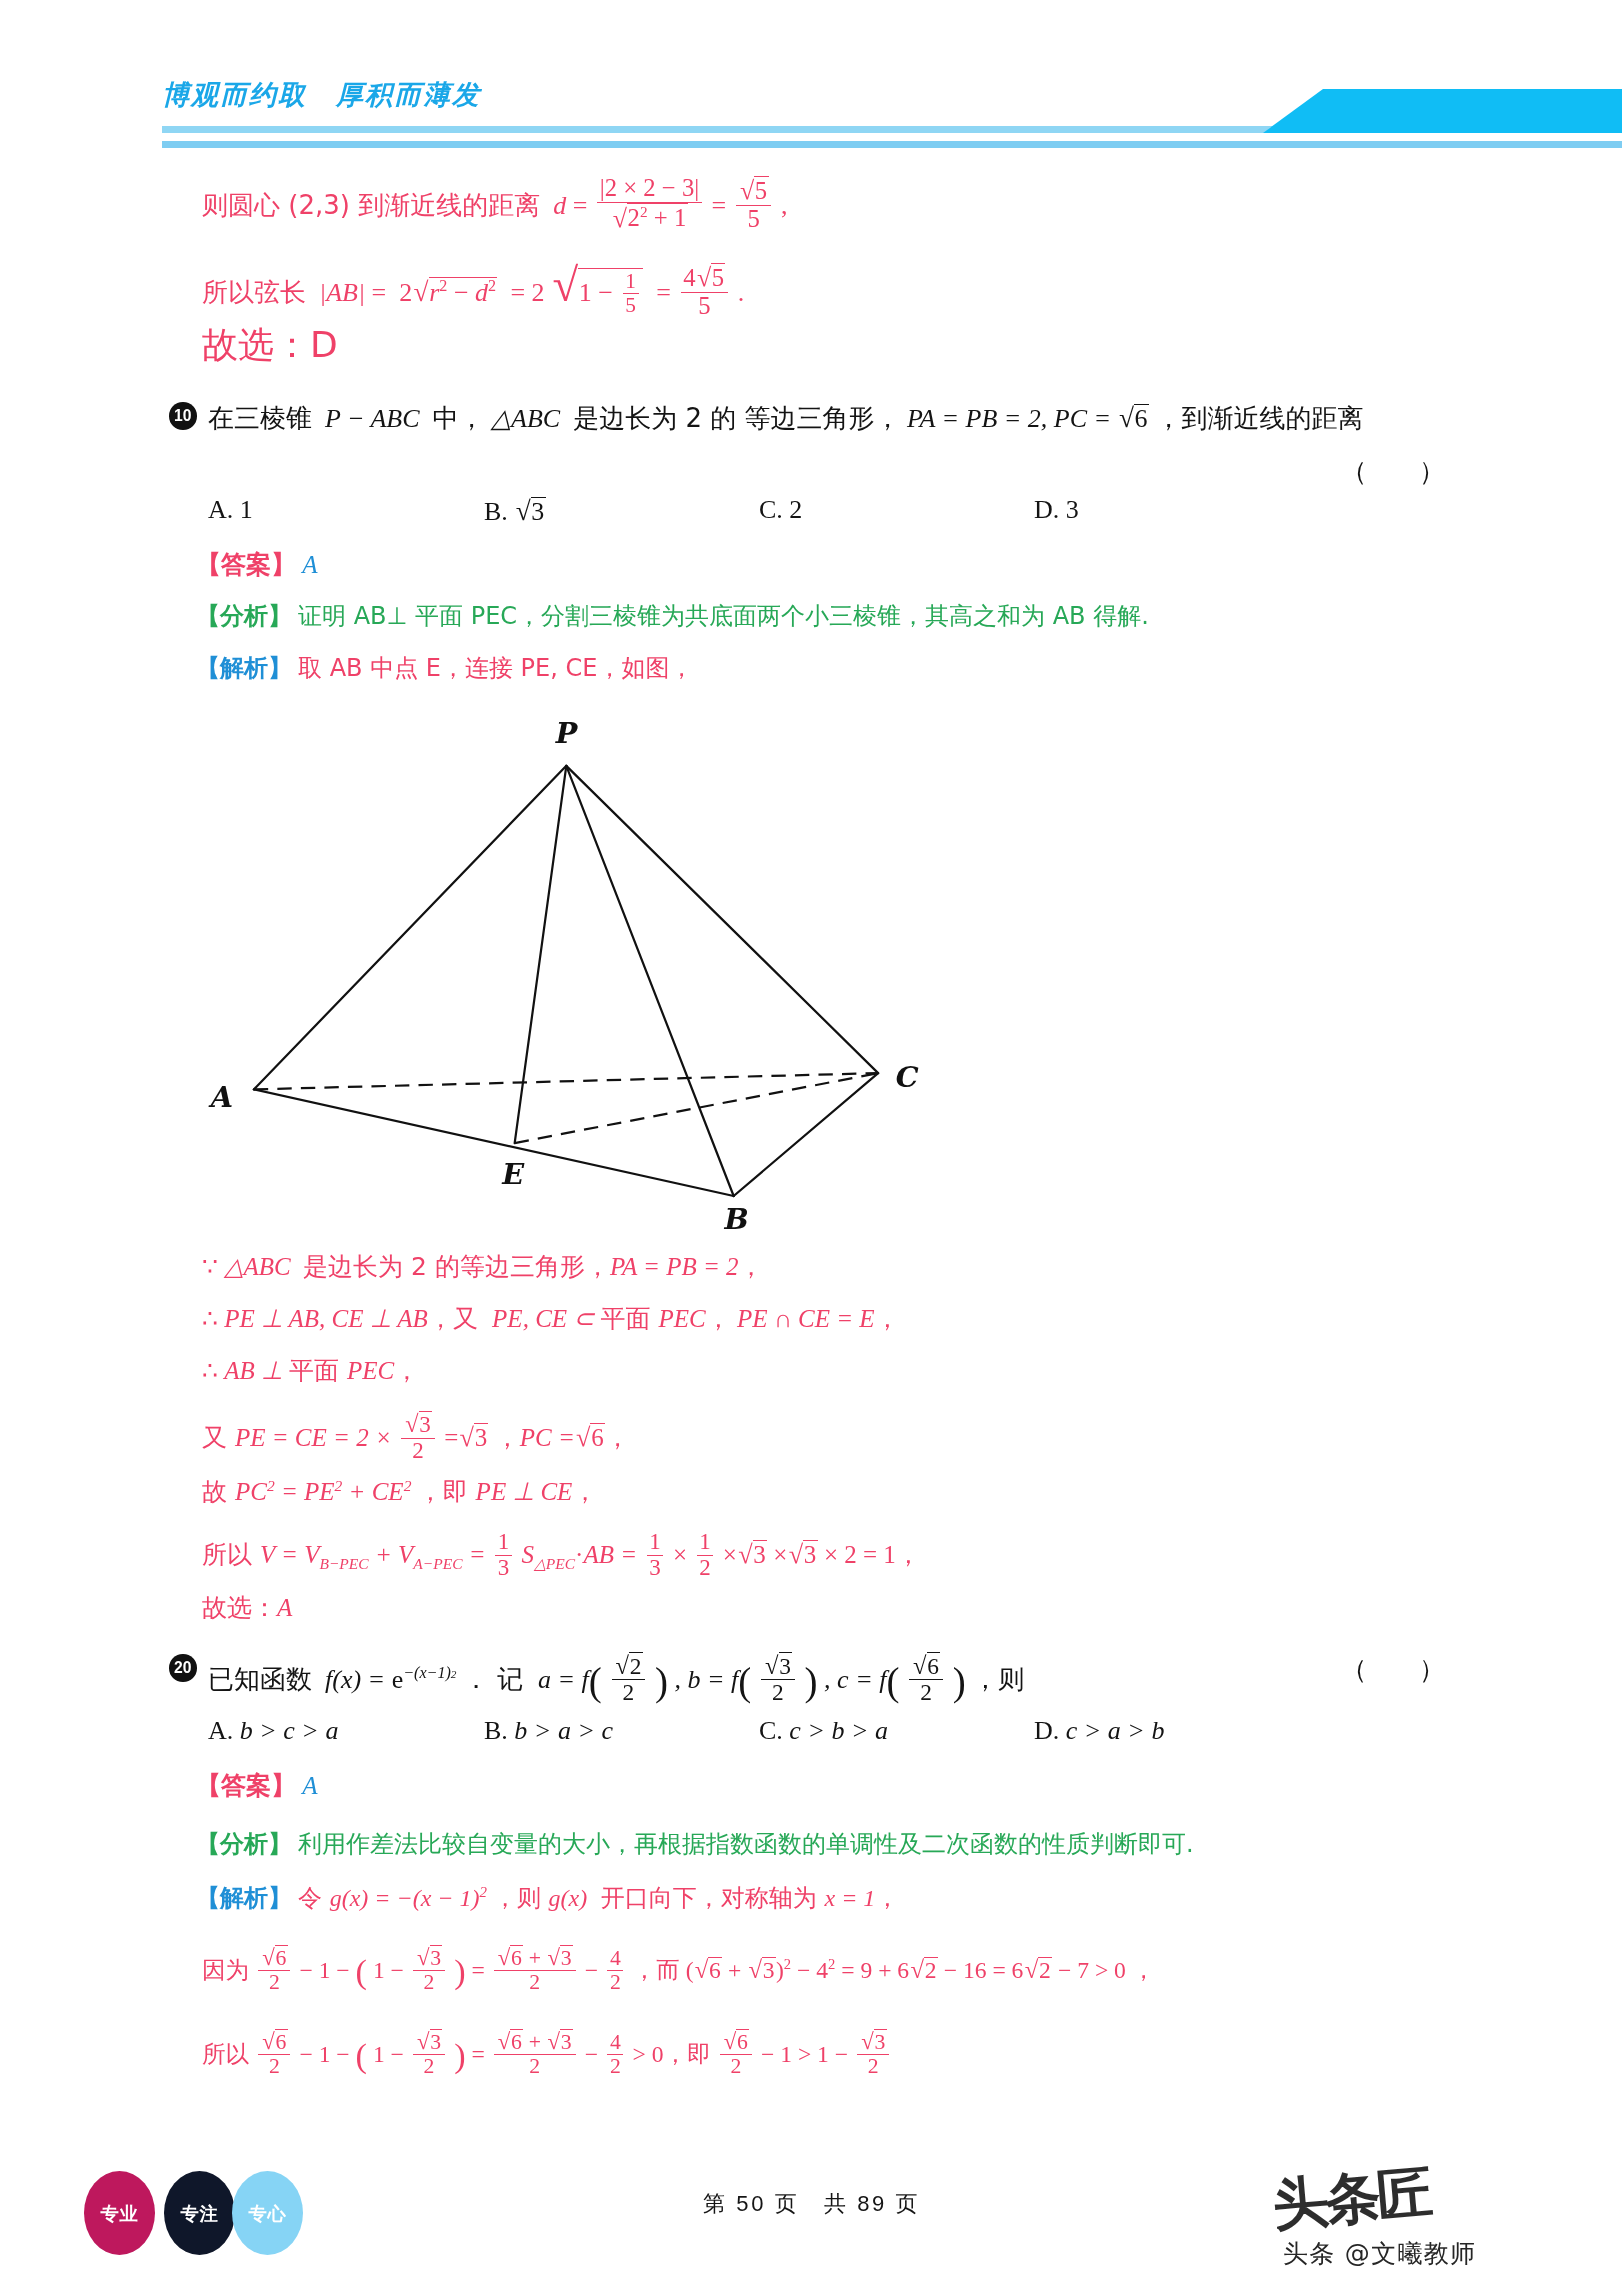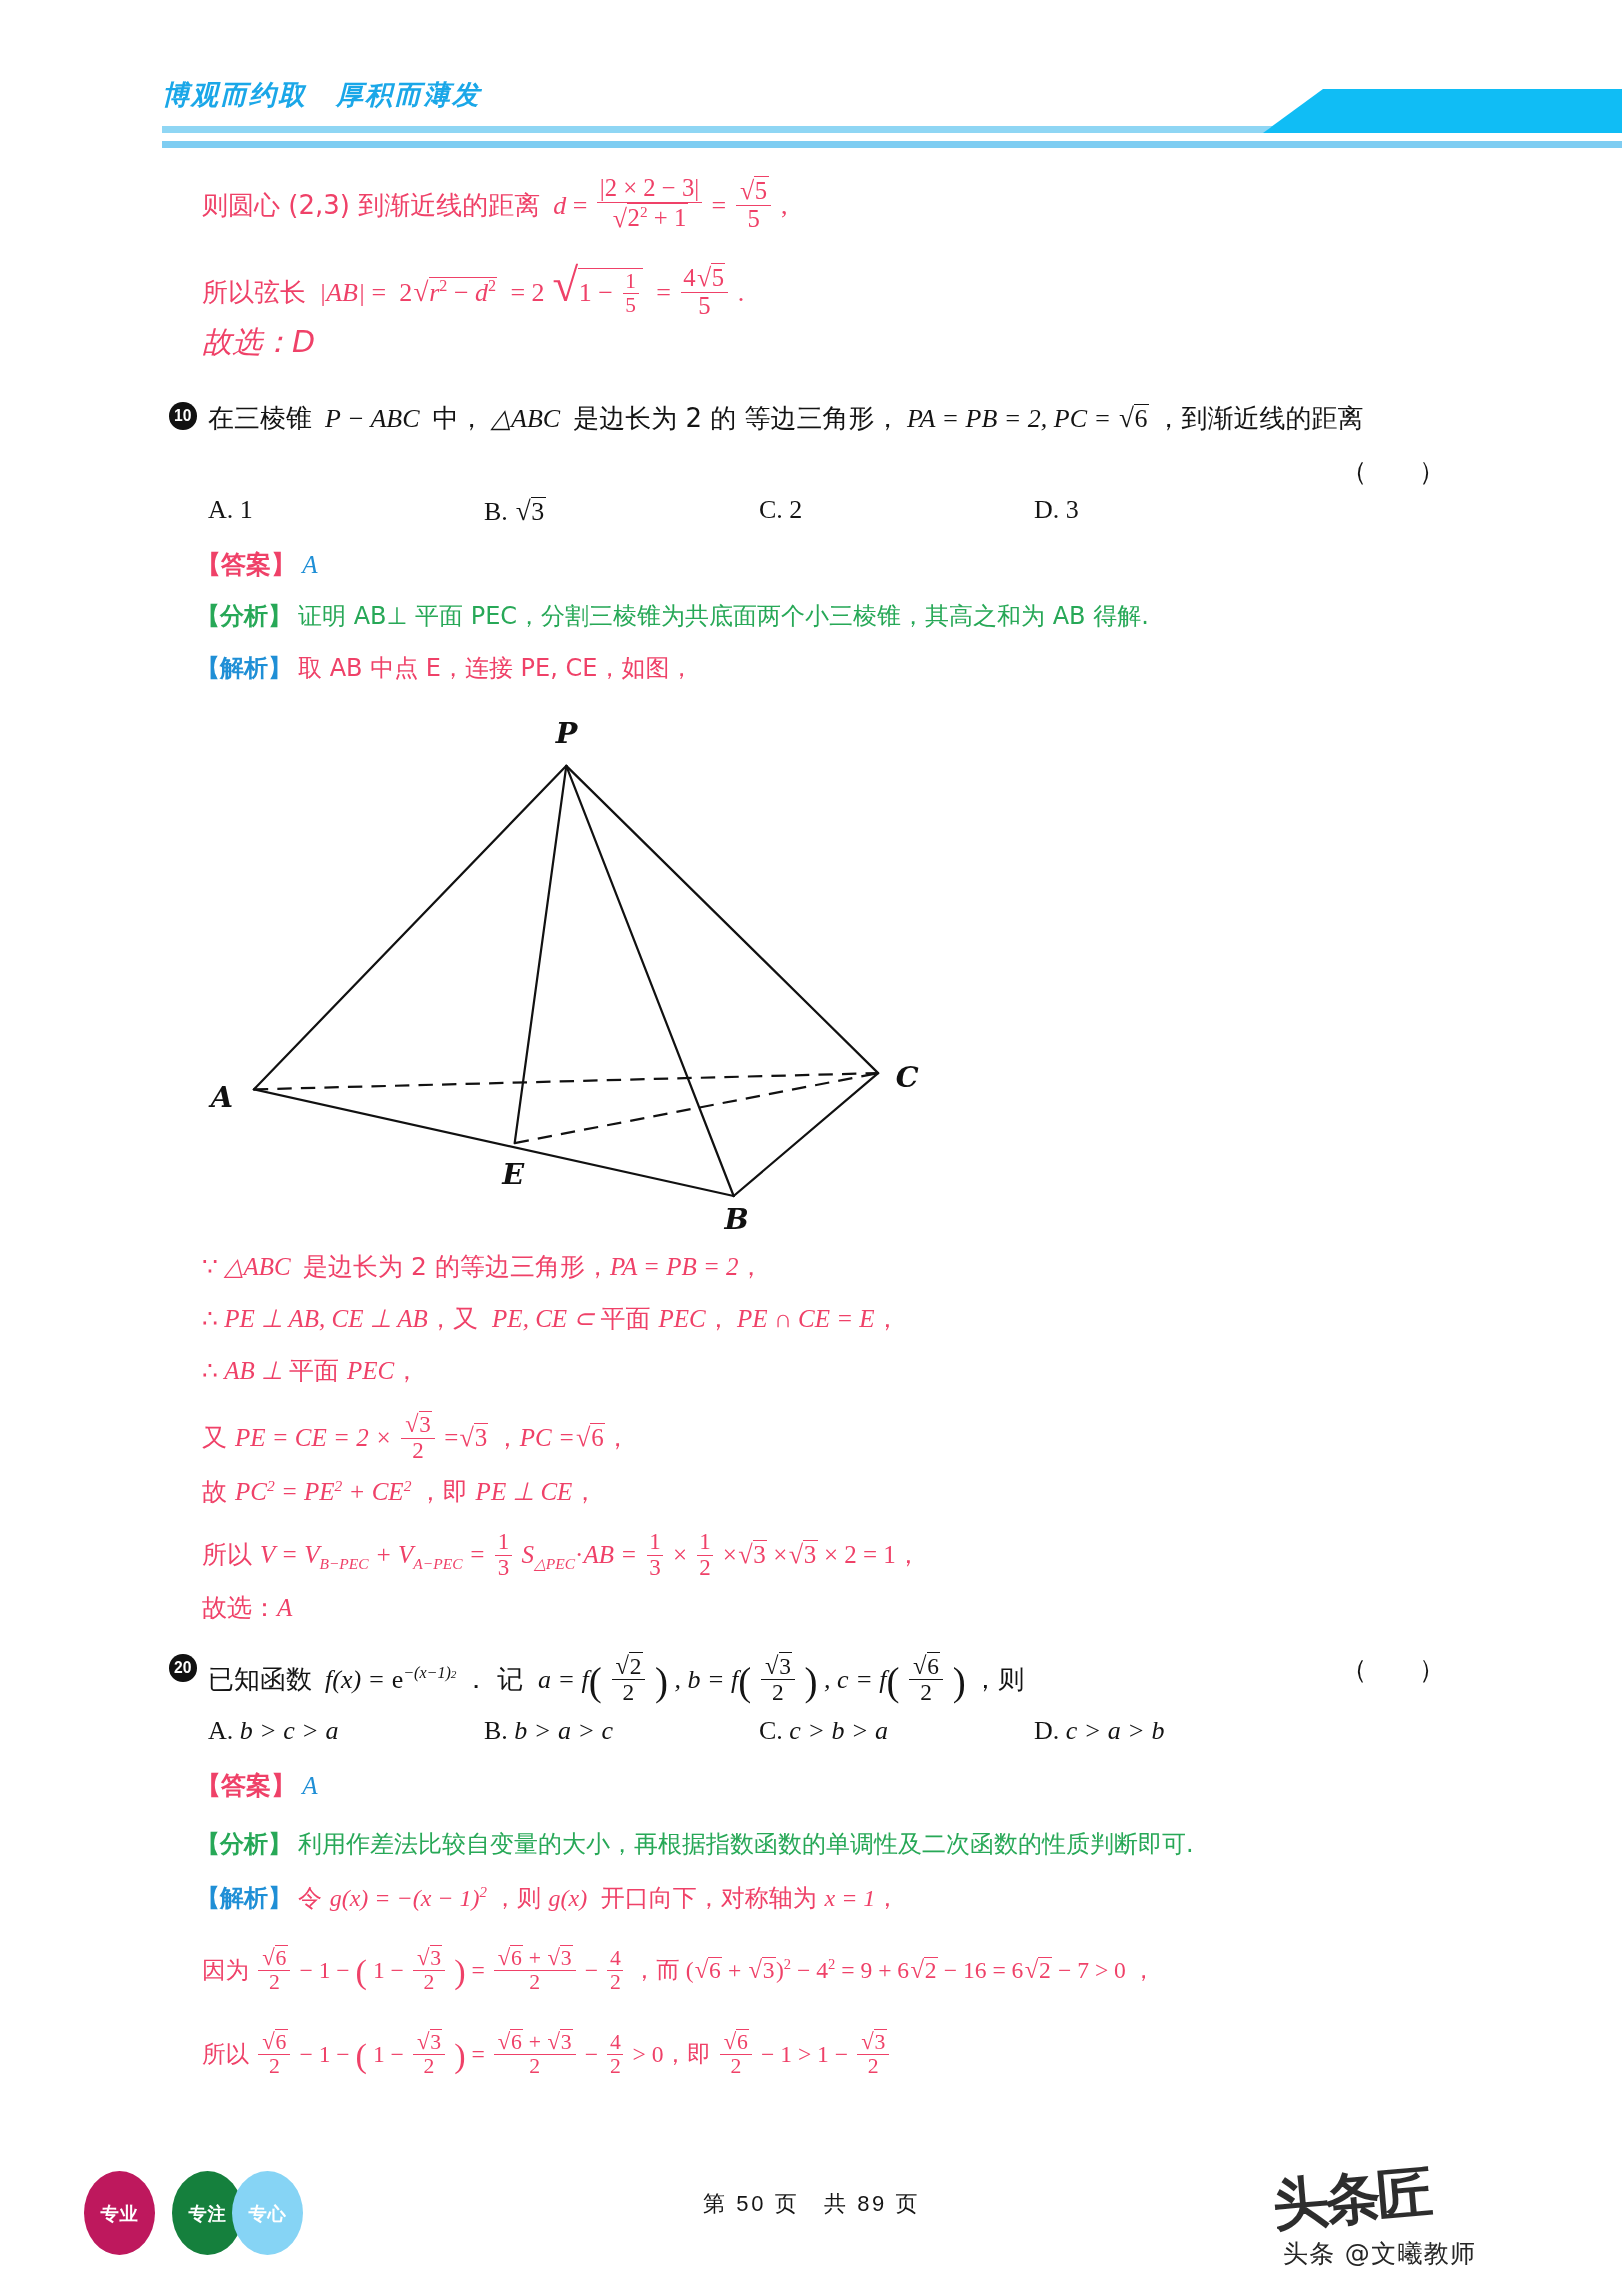--- a/index.html
+++ b/index.html
@@ -80,21 +80,21 @@
   
   .footer { position:absolute; left:0; top:2140px; width:1623px; height:156px; }
   .badge {
     position:absolute; top:2171px;
     width:71px; height:84px; border-radius:50%;
     display:flex; align-items:center; justify-content:center;
     color:#fff; font-family:"DejaVu Sans", sans-serif;
     font-weight:700; font-size:18.3px; letter-spacing:0.7px;
   }
   .b1 { left:84px; background:#be185d; }
-  .b2 { left:172px; background:#15803d; }
+  .b2 { left:164px; background:#0f172a; }
   .b3 { left:232px; background:#86d4f5; }
   .pagenum {
     position:absolute; left:703px; top:2189px;
     font-family:Liberation Sans, sans-serif; font-size:22px;
     color:#151515; letter-spacing:2.6px; white-space:nowrap;
   }
   .wm-logo {
     position:absolute; left:1273px; top:2159px;
     width:222px; height:85px;
     font-family:"DejaVu Sans", sans-serif;
@@ -144,21 +144,21 @@
     <span class="sq"><span class="rad" style="font-size:1.8em;">√</span><span class="arg" style="font-size:1em;">1 −
       <span class="frac" style="font-size:0.82em;"><span class="num">1</span><span class="den">5</span></span></span></span>
     <span class="mn">&nbsp;=</span>
     <span class="frac" style="font-size:0.95em;">
       <span class="num">4<span class="sq"><span class="rad">√</span><span class="arg">5</span></span></span>
       <span class="den">5</span>
     </span>
     <span class="mn">.</span>
   </div>
 
-  <div class="mline pink cn" style="left:202px; top:327px; font-size:30px;font-style:italic;">故选：D</div>
+  <div class="mline pink cn" style="left:202px; top:327px; font-size:36px;">故选：D</div>
 
   <div class="qnum" style="left:169px; top:402px; font-size:15.7px;">10</div>
 
   <div class="mline black serif" style="left:208px; top:404px; font-size:26px;">
     <span class="cn">在三棱锥</span>
     <span class="mi">&nbsp;P − ABC&nbsp;</span>
     <span class="cn">中，</span>
     <span class="mi">△ABC&nbsp;</span>
     <span class="cn">是边长为 2 的 等边三角形，</span>
     <span class="mi">PA = PB = 2, PC =</span>

